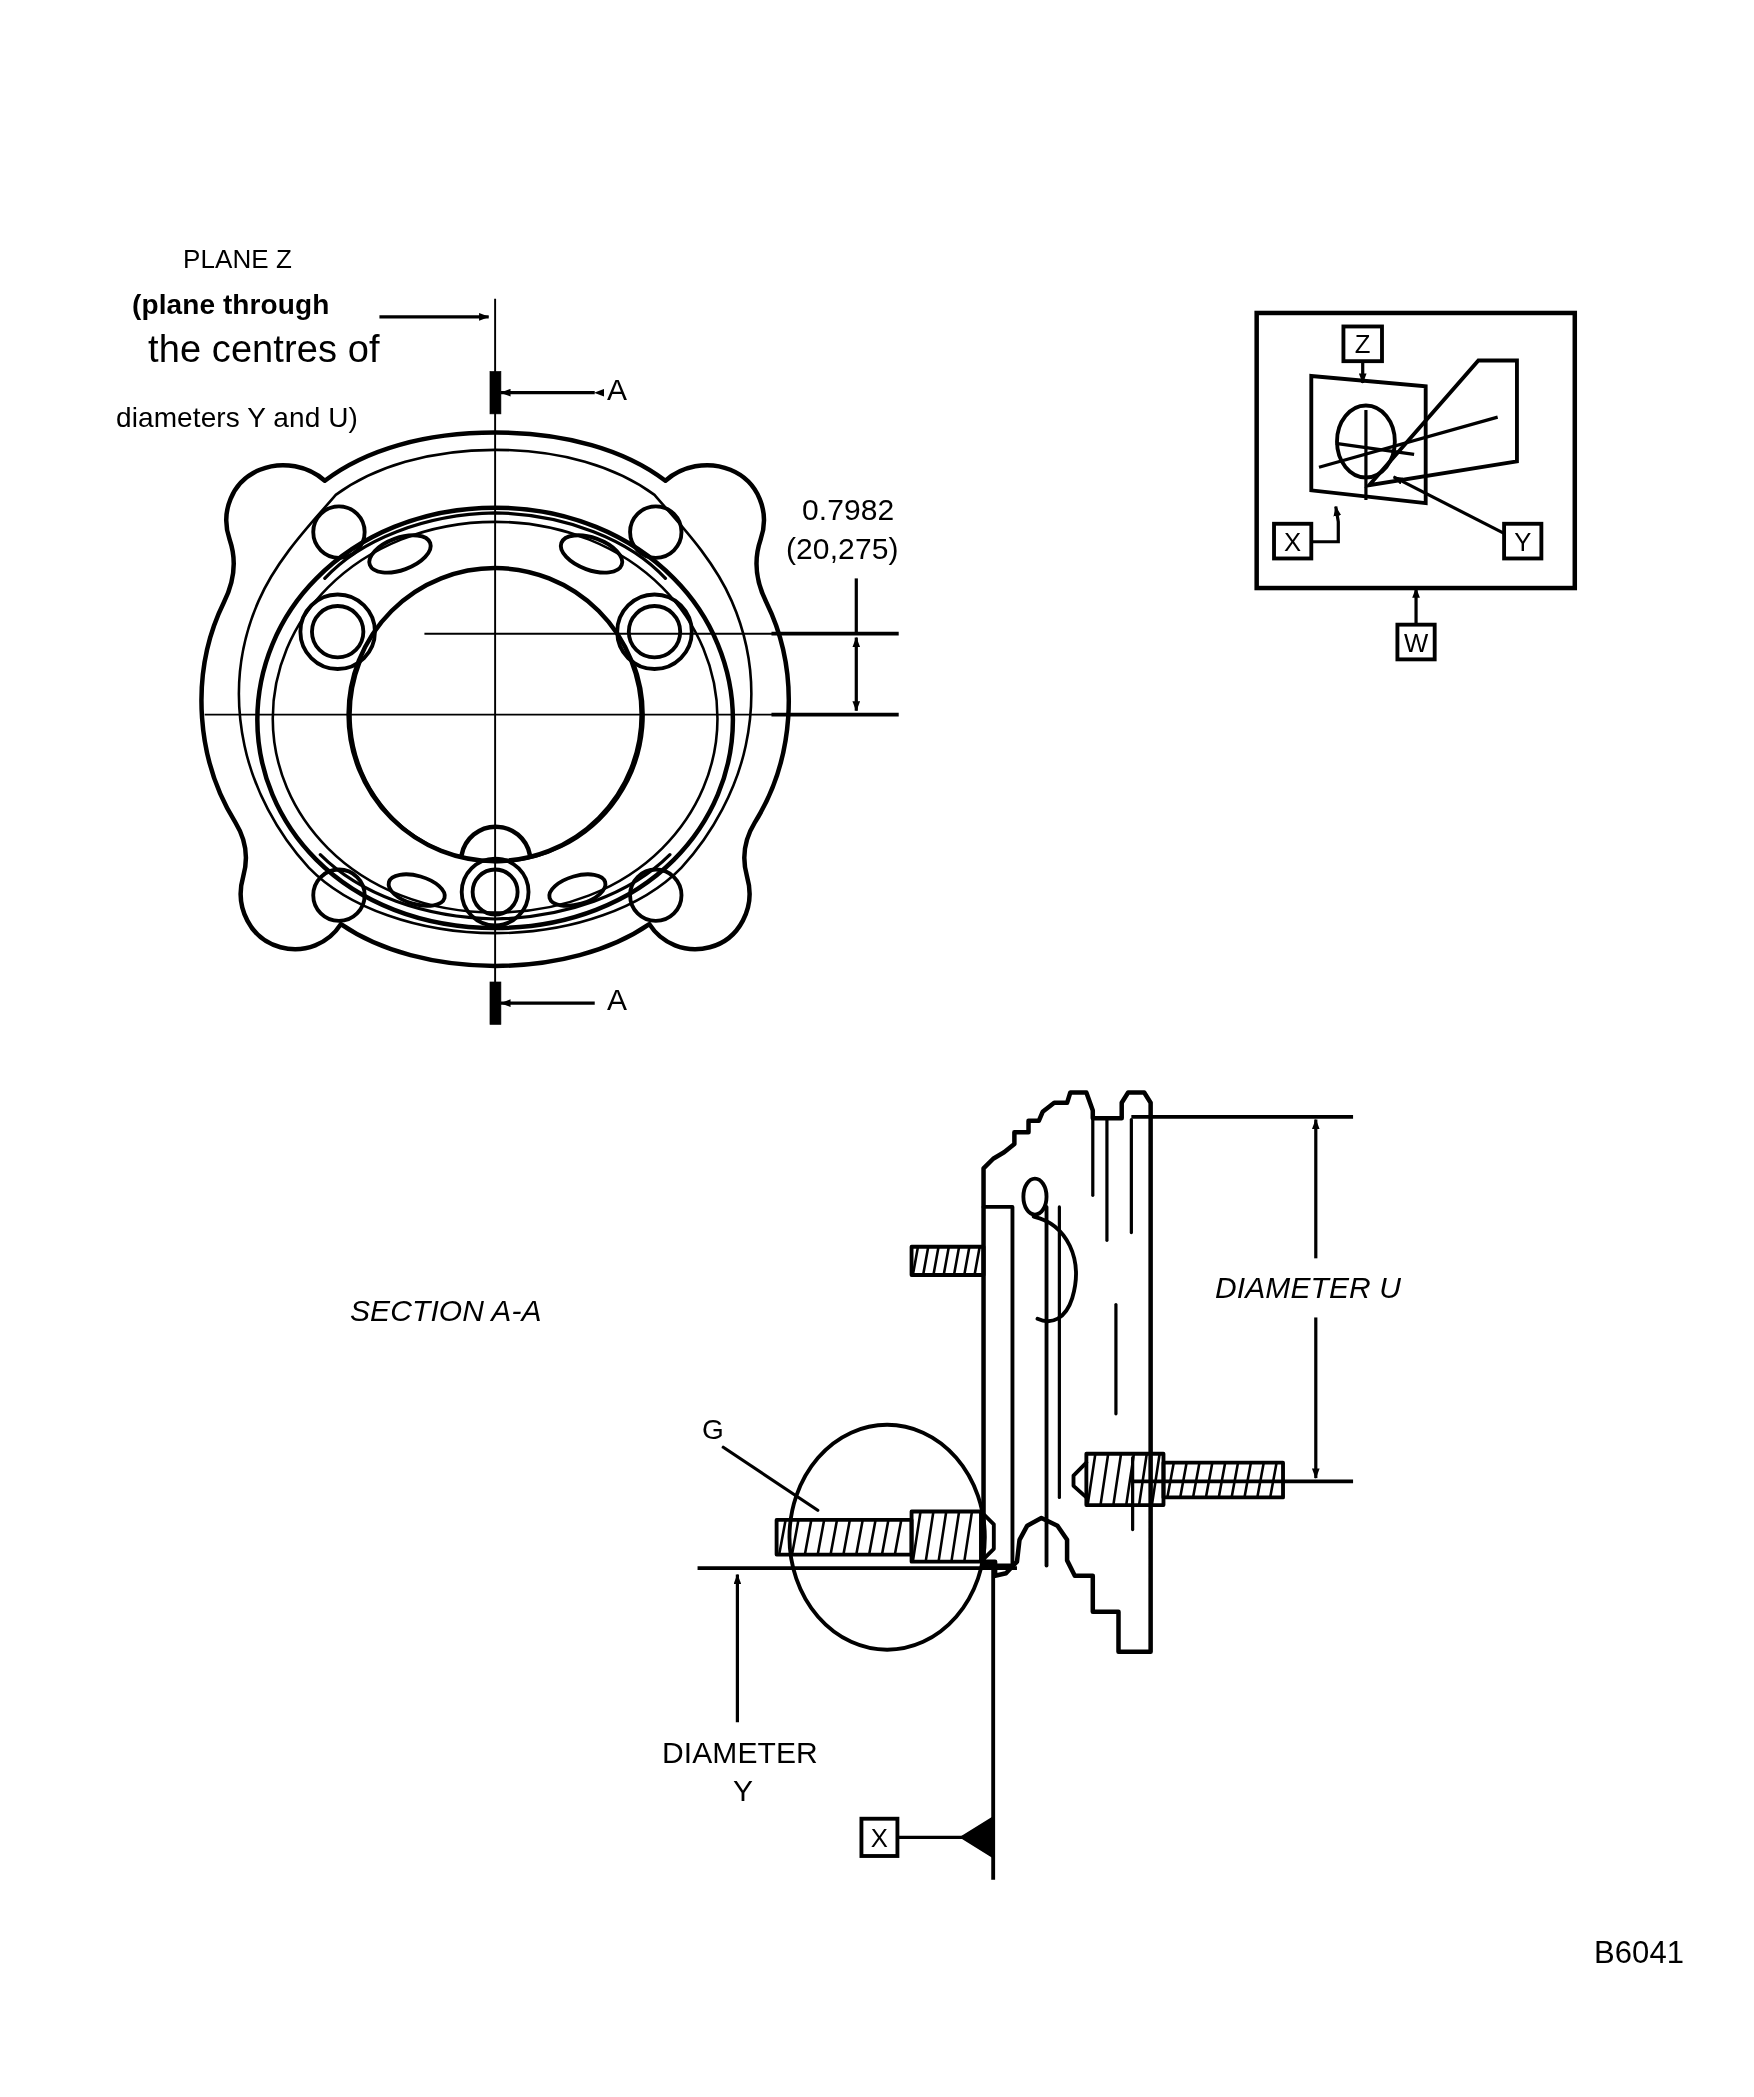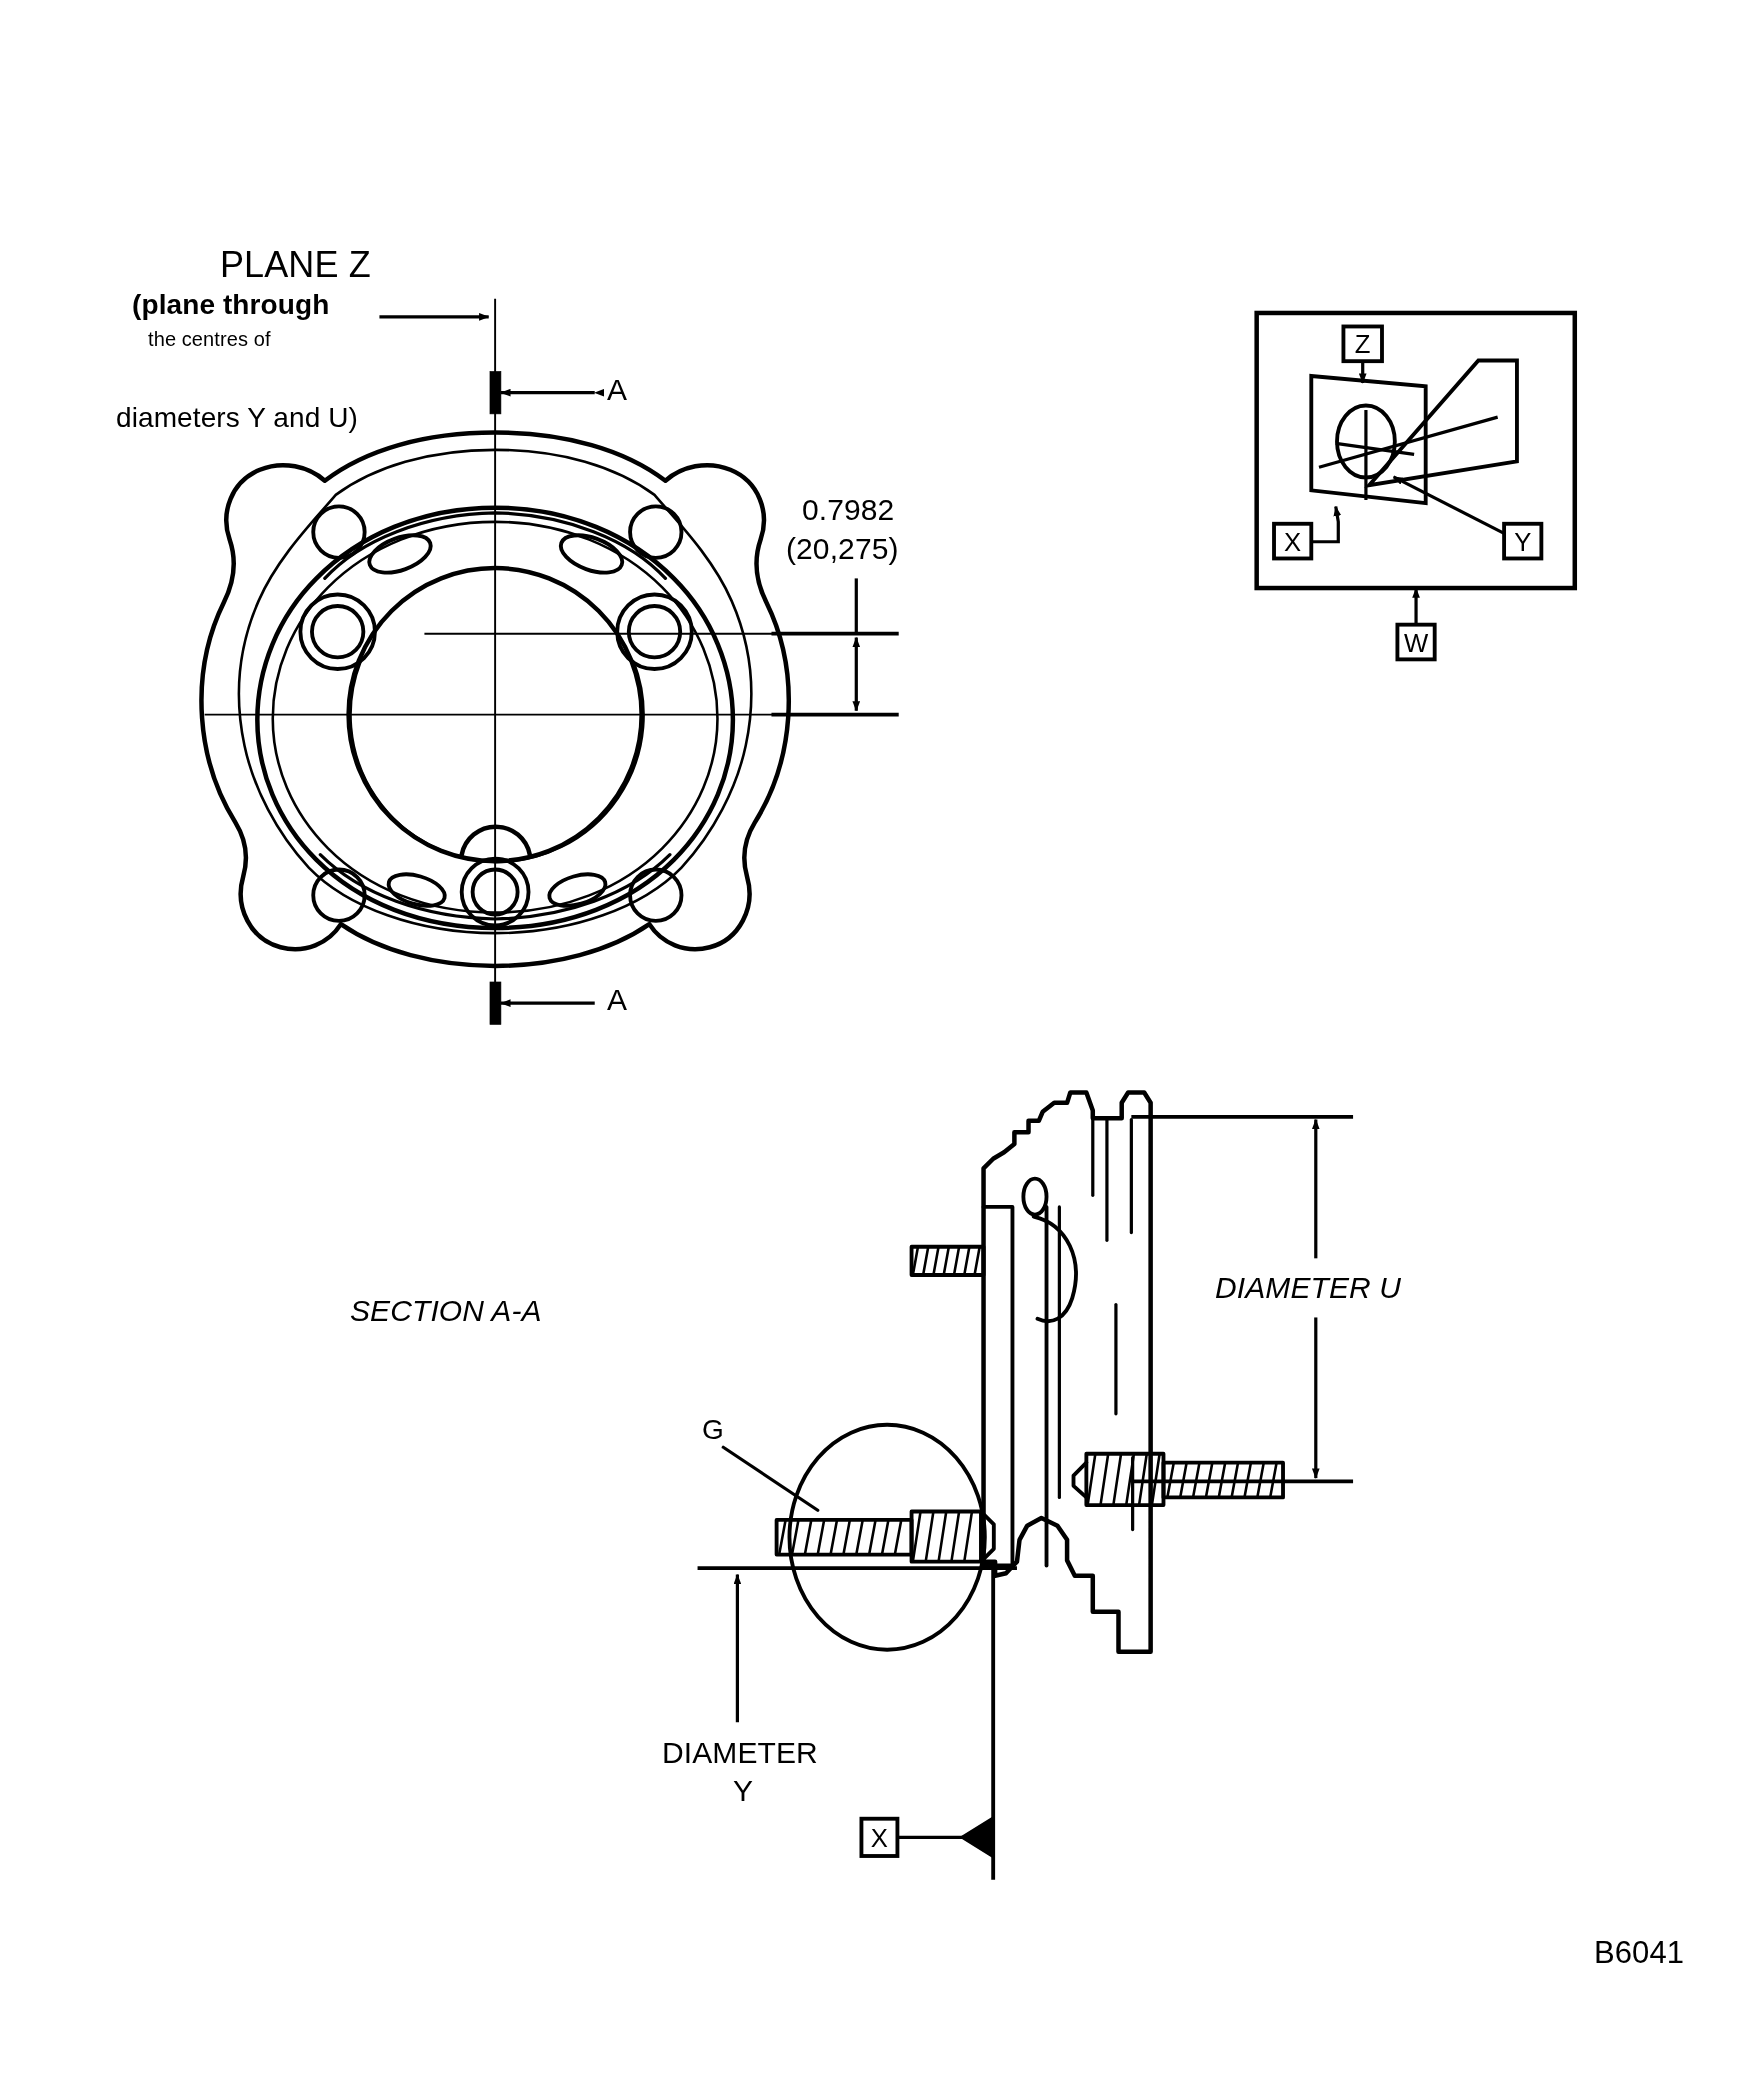--- a/index.html
+++ b/index.html
@@ -32,33 +32,32 @@
     font-family: "Liberation Sans", sans-serif;
     color: #000;
     letter-spacing: 0.1px;
   }
   .t-header {
     font-size: 30px;
     left: 1054px;
     top: 177px;
   }
   .t-plane-title {
-    font-size: 36px;
+    font-size: 26px;
     left: 183px;
     top: 244px;
-    margin-left: 37px;
   }
   .t-plane-l2 {
     font-size: 28px;
     left: 132px;
     top: 289px;
     font-weight: bold;
   }
   .t-plane-l3 {
-    font-size: 20px;
+    font-size: 38px;
     left: 148px;
     top: 328px;
   }
   .t-plane-l4 {
     font-size: 28px;
     left: 116px;
     top: 366px;
     margin-top: 36px;
   }
   .t-dim-in {

